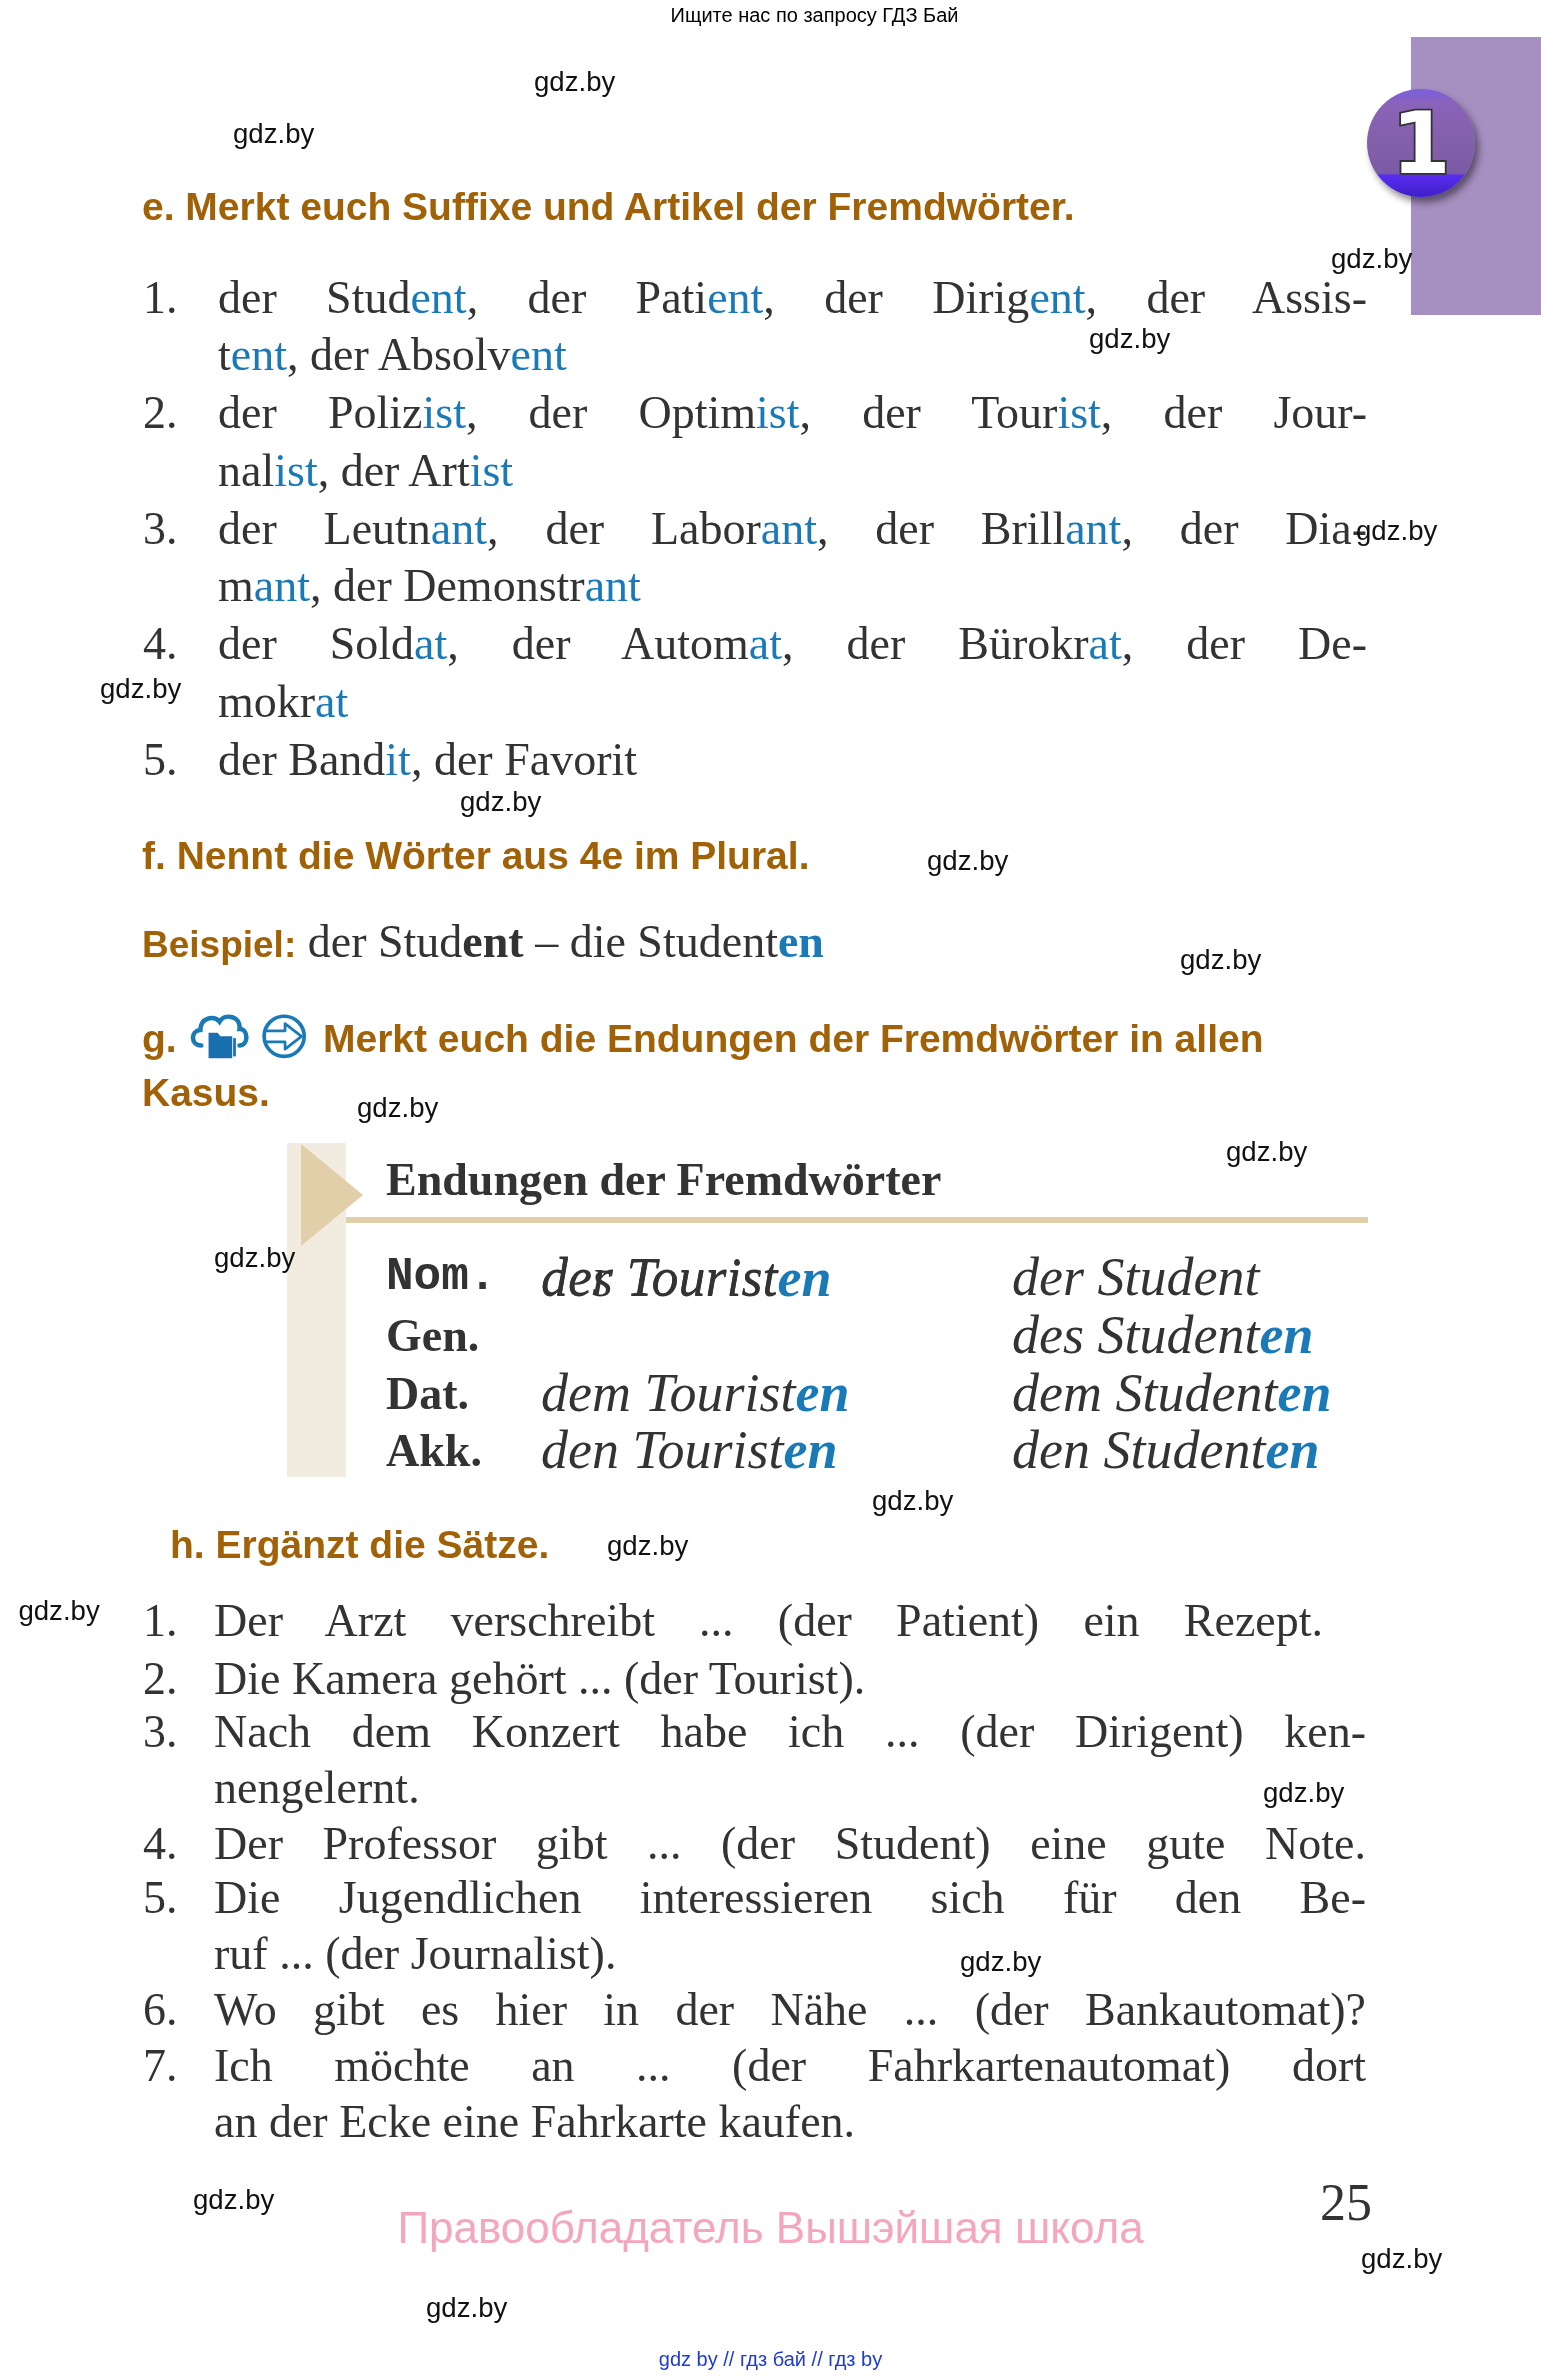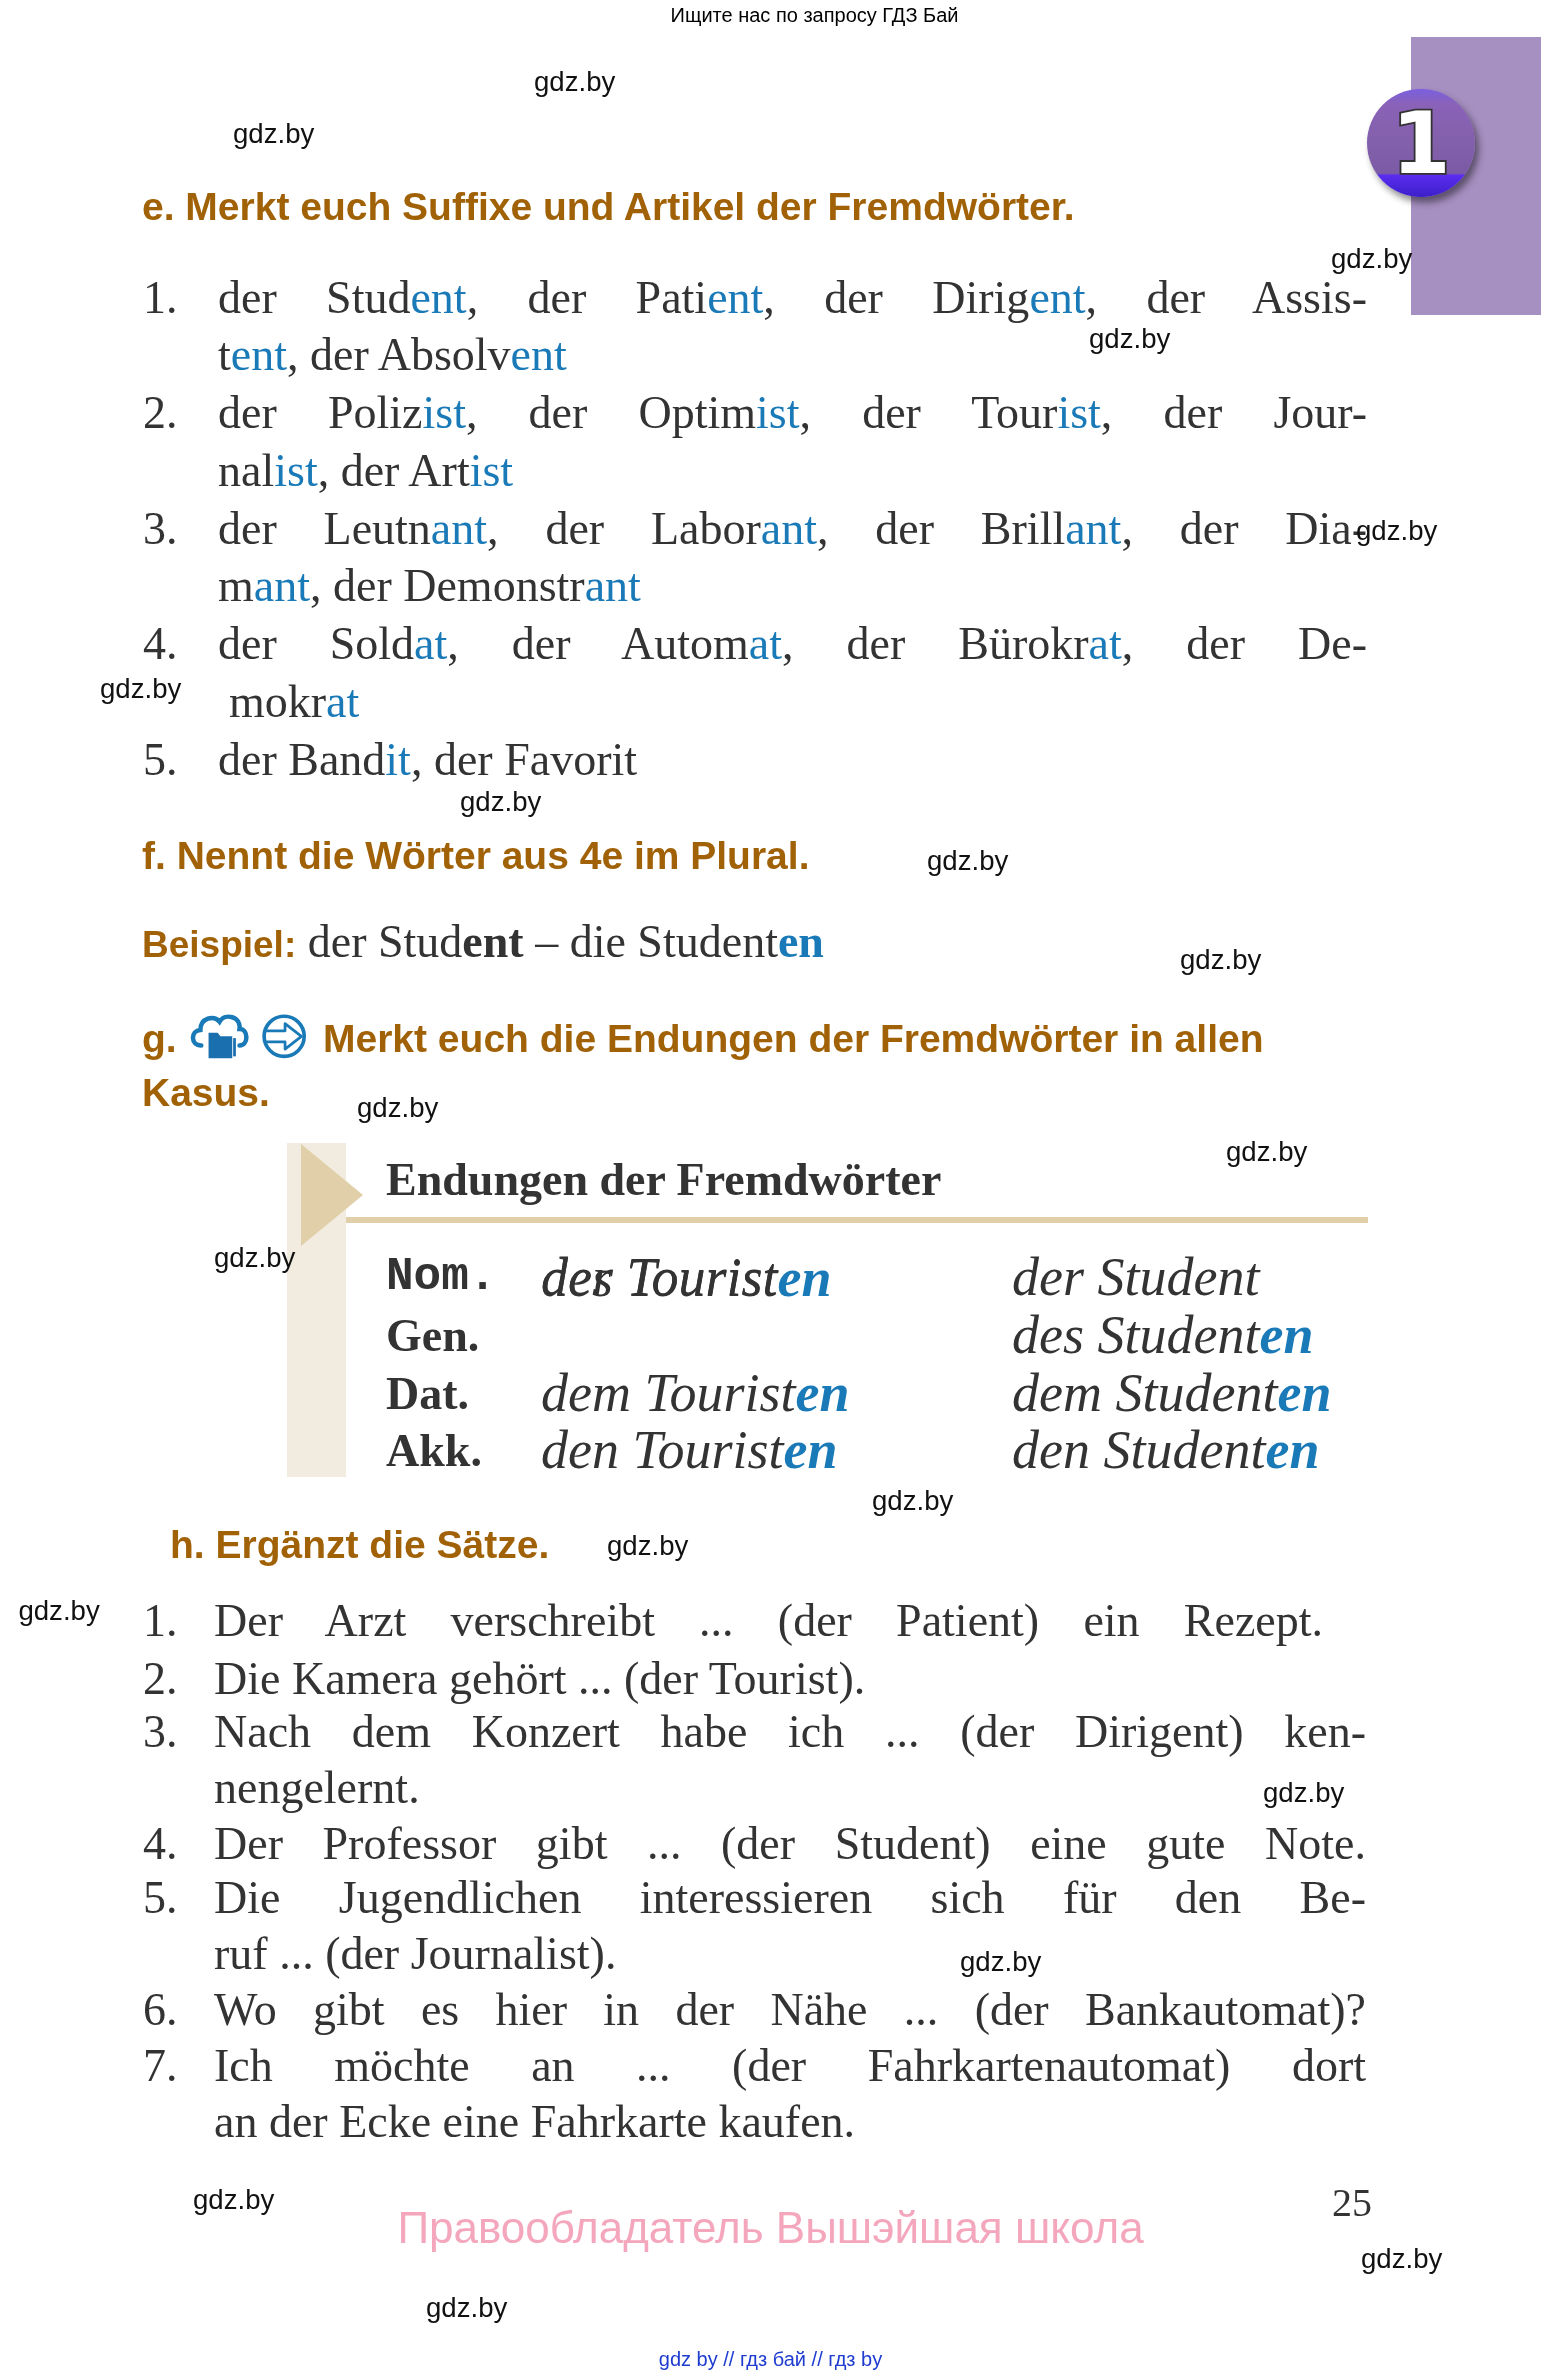--- a/index.html
+++ b/index.html
@@ -19,21 +19,21 @@
   .accent { color:#1a7ab8; }
   .bold { font-weight:bold; }
   .accent-bold { color:#1a7ab8; font-weight:bold; }
   .wm { position:absolute; font-family:"Liberation Sans", sans-serif; font-size:27.6px; color:#111111; line-height:31px; white-space:nowrap; }
   .box-bar { left:287px; top:1143px; width:59px; height:334px; background:#f2ebdf; }
   .box-triangle { left:301px; top:1144px; width:0; height:0; border-top:51px solid transparent; border-bottom:51px solid transparent; border-left:62px solid #e0cfa8; }
   .box-rule { left:346px; top:1217px; width:1022px; height:5.5px; background:#e0cfa8; }
   .box-title { left:386px; top:1151px; font-size:46px; font-weight:bold; line-height:57px; white-space:nowrap; }
   .case-label { position:absolute; font-size:46px; font-weight:bold; line-height:57px; white-space:nowrap; }
   .case-cell { position:absolute; font-size:54px; line-height:57px; white-space:nowrap;font-style:italic; }
-  .page-number { left:1320px; top:2180px; font-size:40px; line-height:46px;margin-left:12px; }
+  .page-number { left:1320px; top:2180px; font-size:52px; line-height:46px; }
   .rights { left:0; width:1541px; top:2200px; text-align:center; font-family:"Liberation Sans", sans-serif; font-size:44px; color:#f4a6bd; line-height:55px; }
   .footer { left:0; width:1541px; top:2346px; text-align:center; font-family:"Liberation Sans", sans-serif; font-size:20px; color:#1e3ccf; line-height:26px; }
   .icons { position:absolute; left:188px; top:1009px; width:124px; height:51px; }
 </style>
 </head>
 <body>
 
 <div class="abs top-banner">Ищите нас по запросу ГДЗ Бай</div>
 
 <div class="abs chapter-band"></div>
@@ -51,21 +51,21 @@
   <div class="num" style="left:143px; top:384px;">2.</div>
   <div class="line full" style="left:218px; top:384px; width:1149px;"><span>der Poliz</span><span class="accent">ist</span><span>, der Optim</span><span class="accent">ist</span><span>, der Tour</span><span class="accent">ist</span><span>, der Jour-</span></div>
   <div class="line" style="left:218px; top:442px;"><span>nal</span><span class="accent">ist</span><span>, der Art</span><span class="accent">ist</span></div>
 
   <div class="num" style="left:143px; top:500px;">3.</div>
   <div class="line full" style="left:218px; top:500px; width:1149px;"><span>der Leutn</span><span class="accent">ant</span><span>, der Labor</span><span class="accent">ant</span><span>, der Brill</span><span class="accent">ant</span><span>, der Dia-</span></div>
   <div class="line" style="left:218px; top:557px;"><span>m</span><span class="accent">ant</span><span>, der Demonstr</span><span class="accent">ant</span></div>
 
   <div class="num" style="left:143px; top:615px;">4.</div>
   <div class="line full" style="left:218px; top:615px; width:1149px;"><span>der Sold</span><span class="accent">at</span><span>, der Autom</span><span class="accent">at</span><span>, der Bürokr</span><span class="accent">at</span><span>, der De-</span></div>
-  <div class="line" style="left:218px; top:673px;margin-left:11px;"><span>mokr</span><span class="accent">at</span></div>
+  <div class="line" style="left:218px; top:673px;"><span>mokr</span><span class="accent">at</span></div>
 
   <div class="num" style="left:143px; top:731px;">5.</div>
   <div class="line" style="left:218px; top:731px;"><span>der Band</span><span class="accent">it</span><span>, der Favorit</span></div>
 </div>
 
 <div class="abs heading" style="left:142px; top:833px;">f. Nennt die Wörter aus 4e im Plural.</div>
 <div class="abs" style="left:142px; top:913px; white-space:nowrap; line-height:57px;">
   <span class="heading" style="font-size:37px;">Beispiel:</span><span style="font-size:46px;"><span> der Stud</span><span class="bold">ent</span><span> – die Student</span><span class="accent-bold">en</span></span>
 </div>
 

